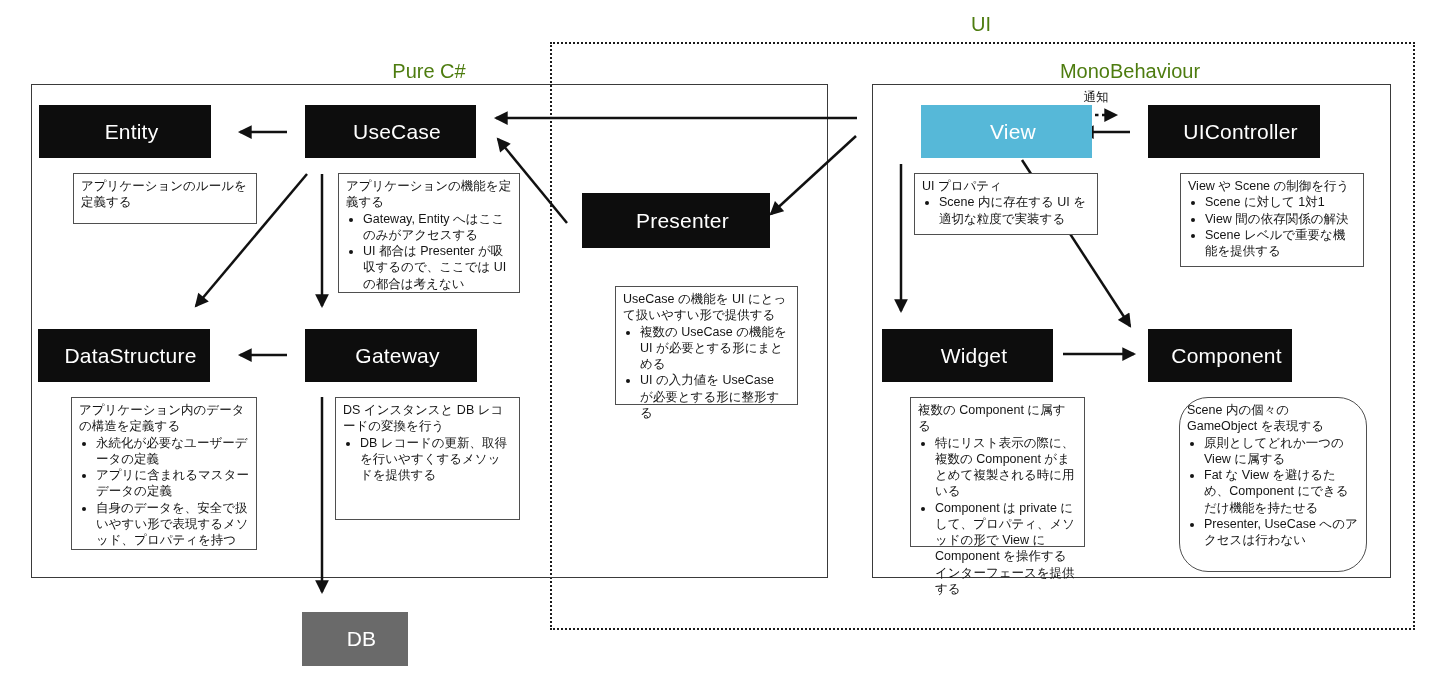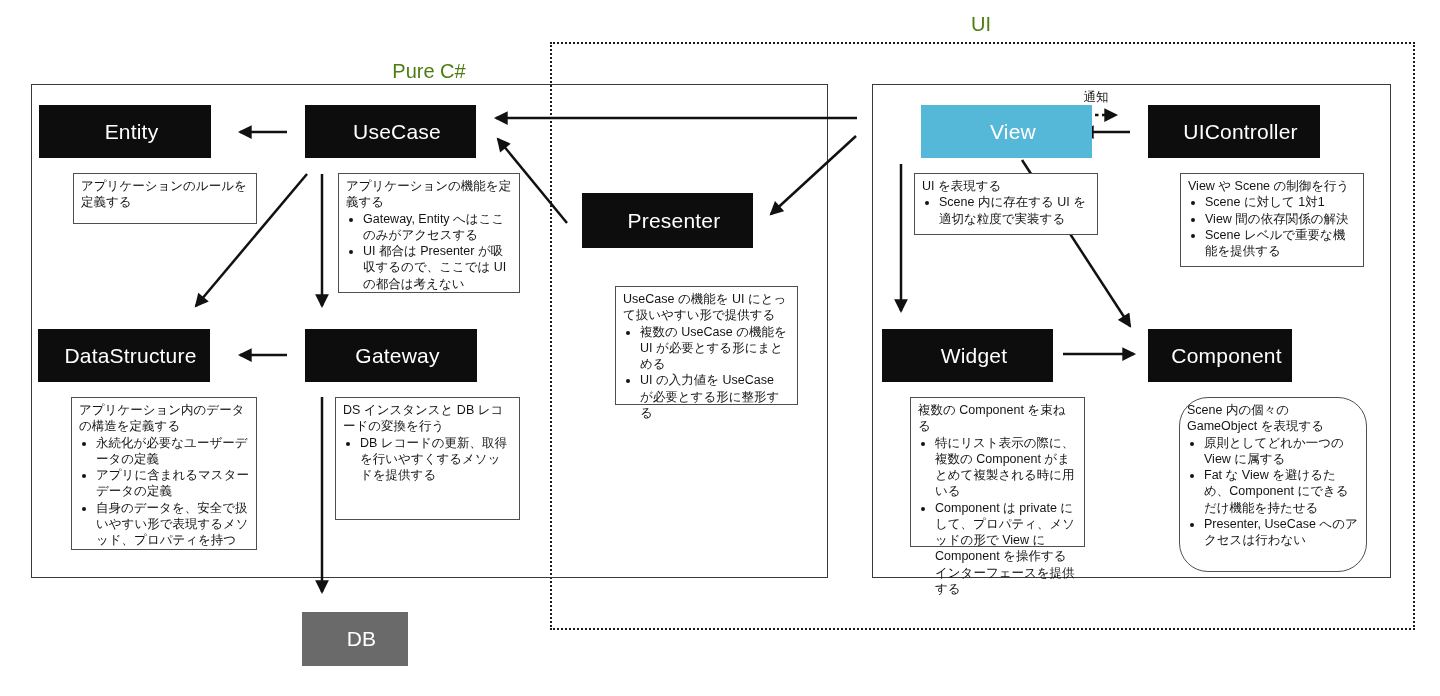--- a/index.html
+++ b/index.html
@@ -31,20 +31,21 @@
 <body>
 
 <div class="canvas">
 
   <div class="container dotted" style="left:550px;top:42px;width:861px;height:584px;"></div>
   <div class="container solid" style="left:31px;top:84px;width:795px;height:492px;"></div>
   <div class="container solid" style="left:872px;top:84px;width:517px;height:492px;"></div>
 
   <div class="sec-label" style="left:951px;top:13px;width:60px;">UI</div>
   <div class="sec-label" style="left:329px;top:60px;width:200px;">Pure C#</div>
+  <div class="sec-label" style="left:1010px;top:60px;width:240px;">MonoBehaviour</div>
 
   <svg class="arrows" width="1440" height="696" viewBox="0 0 1440 696">
     <defs>
       <marker id="ah" viewBox="0 0 10 10" refX="8.5" refY="5" markerWidth="6" markerHeight="5.5" orient="auto-start-reverse" markerUnits="strokeWidth">
         <path d="M0,0 L10,5 L0,10 z" fill="#111111"></path>
       </marker>
     </defs>
     <line x1="287" y1="132" x2="240" y2="132" stroke="#111111" stroke-width="2.5" marker-end="url(#ah)"></line>
     <line x1="307" y1="174" x2="196" y2="306" stroke="#111111" stroke-width="2.5" marker-end="url(#ah)"></line>
     <line x1="322" y1="174" x2="322" y2="306" stroke="#111111" stroke-width="2.5" marker-end="url(#ah)"></line>
@@ -76,21 +77,21 @@
 
   <div class="note" style="left:615px;top:261px;width:183px;height:119px;margin-top:25px;">
     <div>UseCase の機能を UI にとって扱いやすい形で提供する</div>
     <ul>
       <li>複数の UseCase の機能を UI が必要とする形にまとめる</li>
       <li>UI の入力値を UseCase が必要とする形に整形する</li>
     </ul>
   </div>
 
   <div class="note" style="left:914px;top:173px;width:184px;height:62px;">
-    <div>UI を表現する</div>
+    <div>UI プロパティ</div>
     <ul>
       <li>Scene 内に存在する UI を適切な粒度で実装する</li>
     </ul>
   </div>
 
   <div class="note" style="left:1180px;top:173px;width:184px;height:94px;">
     <div>View や Scene の制御を行う</div>
     <ul>
       <li>Scene に対して 1対1</li>
       <li>View 間の依存関係の解決</li>
@@ -108,21 +109,21 @@
   </div>
 
   <div class="note" style="left:335px;top:397px;width:185px;height:123px;">
     <div>DS インスタンスと DB レコードの変換を行う</div>
     <ul>
       <li>DB レコードの更新、取得を行いやすくするメソッドを提供する</li>
     </ul>
   </div>
 
   <div class="note" style="left:910px;top:397px;width:175px;height:150px;">
-    <div>複数の Component を束ねる</div>
+    <div>複数の Component に属する</div>
     <ul>
       <li>特にリスト表示の際に、複数の Component がまとめて複製される時に用いる</li>
       <li>Component は private にして、プロパティ、メソッドの形で View に Component を操作するインターフェースを提供する</li>
     </ul>
   </div>
 
   <div class="note" style="left:1179px;top:397px;width:188px;height:175px;border-radius:29px;">
     <div>Scene 内の個々の GameObject を表現する</div>
     <ul>
       <li>原則としてどれか一つの View に属する</li>
@@ -130,21 +131,21 @@
       <li>Presenter, UseCase へのアクセスは行わない</li>
     </ul>
   </div>
 
   <div class="node" style="left:39px;top:105px;width:172px;height:53px;">
     <span>Entity</span>
   </div>
   <div class="node" style="left:305px;top:105px;width:171px;height:53px;">
     <span>UseCase</span>
   </div>
-  <div class="node" style="left:582px;top:193px;width:171px;height:55px;">
+  <div class="node" style="left:582px;top:193px;width:188px;height:55px;">
     <span>Presenter</span>
   </div>
   <div class="node view-node" style="left:882px;top:105px;width:171px;height:53px;margin-left:39px;">
     <span>View</span>
   </div>
   <div class="node" style="left:1148px;top:105px;width:172px;height:53px;">
     <span>UIController</span>
   </div>
   <div class="node" style="left:38px;top:329px;width:172px;height:53px;">
     <span>DataStructure</span>

